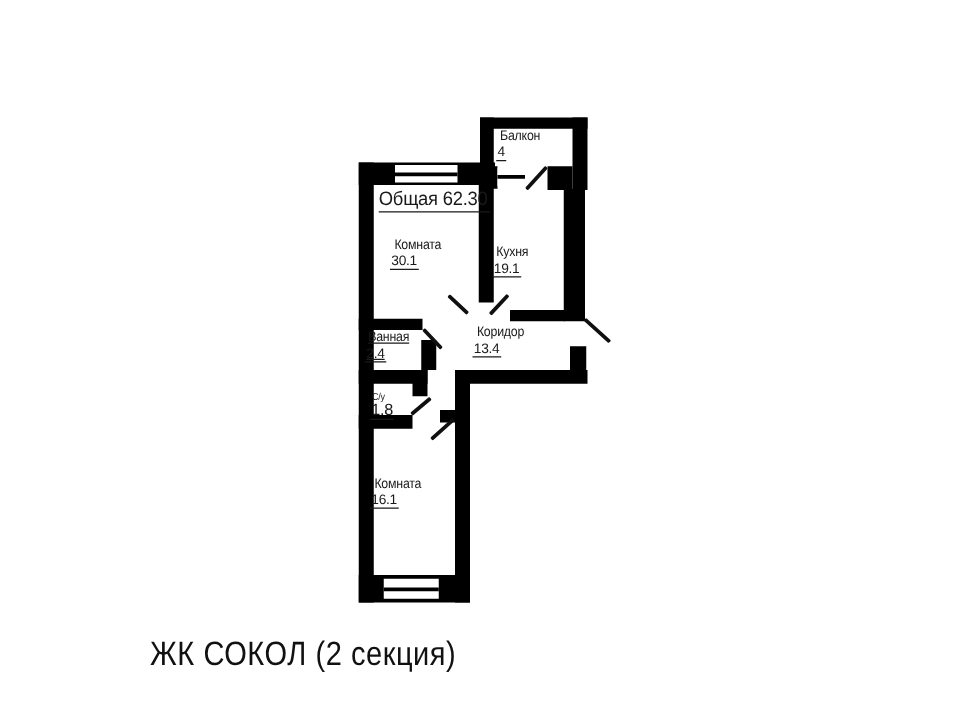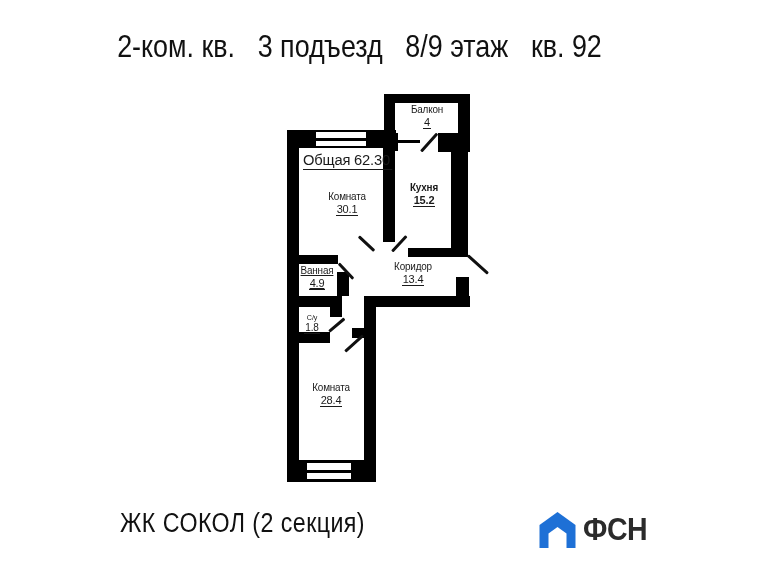--- a/index.html
+++ b/index.html
@@ -12,51 +12,43 @@
                font-size:32px;line-height:34px;font-weight:400;color:#111;
                position:relative;left:-25px;transform:scaleX(0.84);transform-origin:center;}
 
   
   .wall{position:absolute;background:#000;}
   .win{position:absolute;background:#fff;}
   .win .bar{position:absolute;left:0;right:0;top:50%;height:3px;margin-top:-1.5px;background:#000;}
   .door{position:absolute;height:2.6px;background:#101010;transform-origin:0 50%;border-radius:1px;}
 
   
-  .room-label{position:absolute;text-align:center;letter-spacing:-0.2px;}
+  .room-label{position:absolute;text-align:left;letter-spacing:-0.2px;}
   .room-label .rn{font-size:11px;line-height:12px;transform:scaleX(0.9);transform-origin:center;}
   .room-label .ra{font-size:11px;line-height:13px;margin-top:1px;}
   .room-label .ra span{border-bottom:1.6px solid #1a1a1a;padding:0 1px;}
   .room-label.small .rn{font-size:8px;line-height:9px;}
-  .room-label.small .ra{font-size:10px;line-height:9px;margin-top:1px;}
+  .room-label.small .ra{font-size:13px;line-height:9px;margin-top:1px;}
   .room-label.small .ra span{border-bottom:1.2px solid #1a1a1a;}
   .total-area{position:absolute;left:303px;top:151px;font-size:15.5px;line-height:17px;
               letter-spacing:-0.2px;white-space:nowrap;transform:scaleX(0.95);transform-origin:left center;}
   .total-area span{border-bottom:1.8px solid #1a1a1a;padding:0 2px 1px 0;}
 
   
   .project-title{position:absolute;left:120px;top:508px;font-size:27px;line-height:30px;color:#111;
                  white-space:nowrap;transform:scaleX(0.86);transform-origin:left center;letter-spacing:0.5px;}
   .logo{position:absolute;left:539px;top:512px;display:flex;align-items:center;gap:7px;}
   .logo-text{font-size:31px;line-height:36px;font-weight:700;color:#2b2b2b;
              transform:scaleX(0.92);transform-origin:left center;letter-spacing:-0.5px;}
 </style>
 </head>
 <body>
 
 <div id="stage">
 
-  <div class="title-row">
-    <div class="title-inner">
-      <span>2-ком. кв.</span>
-      <span>3 подъезд</span>
-      <span>8/9 этаж</span>
-      <span>кв. 92</span>
-    </div>
-  </div>
 
   <div>
 
     <div class="wall" style="left:287px;top:130px;width:12px;height:352px;"></div>
     <div class="wall" style="left:287px;top:130px;width:109px;height:18px;"></div>
     <div class="wall" style="left:384px;top:94px;width:11px;height:40px;"></div>
     <div class="wall" style="left:384px;top:94px;width:86px;height:9px;"></div>
     <div class="wall" style="left:458px;top:94px;width:12px;height:58px;"></div>
     <div class="wall" style="left:384px;top:133px;width:14px;height:18px;"></div>
     <div class="wall" style="left:438px;top:133px;width:20px;height:19px;"></div>
@@ -97,50 +89,43 @@
     <div class="room-label" style="left:397px;top:103px;width:60px;">
       <div class="rn">Балкон</div>
       <div class="ra"><span>4</span></div>
     </div>
 
     <div class="room-label" style="left:312px;top:190px;width:70px;">
       <div class="rn">Комната</div>
       <div class="ra"><span>30.1</span></div>
     </div>
 
-    <div class="room-label" style="left:394px;top:181px;width:60px;font-weight:bold;">
+    <div class="room-label" style="left:394px;top:196px;width:60px;">
       <div class="rn">Кухня</div>
-      <div class="ra"><span>15.2</span></div>
+      <div class="ra"><span>19.1</span></div>
     </div>
 
     <div class="room-label" style="left:292px;top:264px;width:50px;text-decoration:underline;">
       <div class="rn">Ванная</div>
-      <div class="ra"><span>4.9</span></div>
+      <div class="ra"><span>2.4</span></div>
     </div>
 
     <div class="room-label" style="left:378px;top:260px;width:70px;">
       <div class="rn">Коридор</div>
       <div class="ra"><span>13.4</span></div>
     </div>
 
     <div class="room-label small" style="left:296px;top:313px;width:32px;">
       <div class="rn">С/у</div>
       <div class="ra"><span>1.8</span></div>
     </div>
 
     <div class="room-label" style="left:296px;top:381px;width:70px;">
       <div class="rn">Комната</div>
-      <div class="ra"><span>28.4</span></div>
+      <div class="ra"><span>16.1</span></div>
     </div>
 
   </div>
 
   <div class="project-title">ЖК СОКОЛ (2 секция)</div>
 
-  <div class="logo">
-    <svg width="37" height="36" viewBox="0 0 36 36" aria-hidden="true">
-      <polygon points="18,0 36,13 36,36 0,36 0,13" fill="#1e70d6"></polygon>
-      <polygon points="18,15 27,21.5 27,36 9,36 9,21.5" fill="#ffffff"></polygon>
-    </svg>
-    <div class="logo-text">ФСН</div>
-  </div>
 
 </div>
 
 </body></html>

